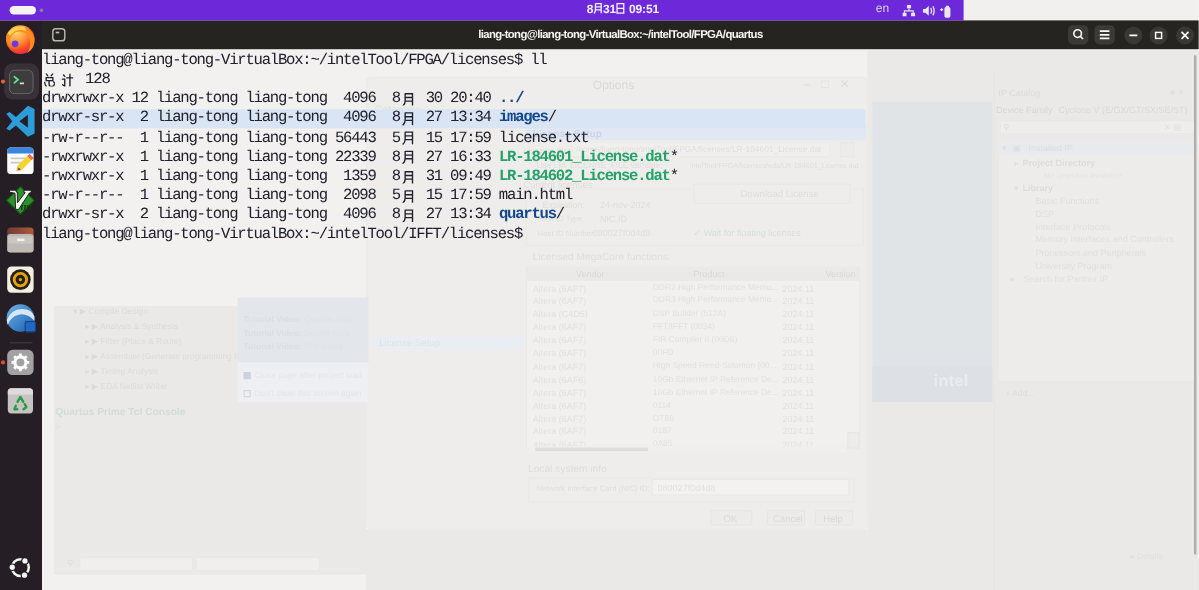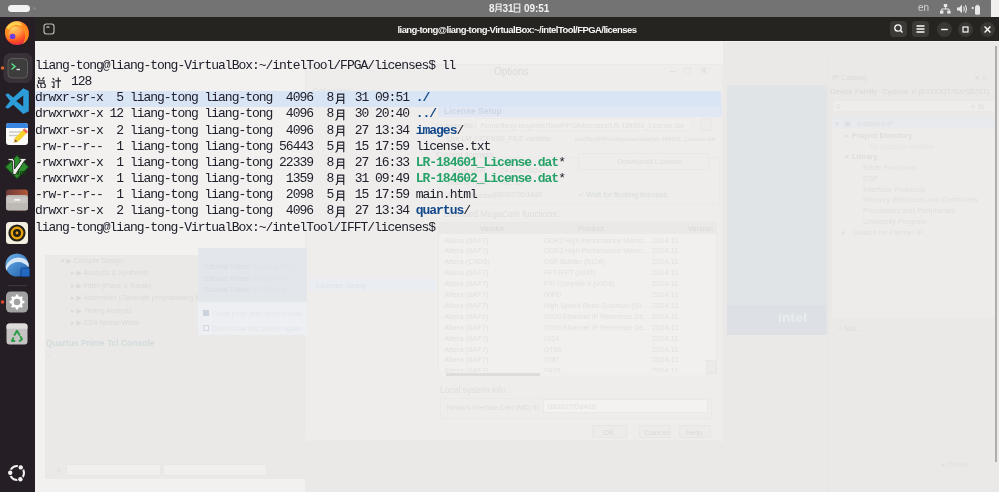--- a/index.html
+++ b/index.html
@@ -1,38 +1,38 @@
 <!DOCTYPE html>
 <html><head><meta charset="utf-8">
 <style>
   html,body{margin:0;padding:0}
   body{width:999px;height:492px;overflow:hidden;position:relative;
        font-family:"Liberation Sans",sans-serif;background:#f1f0ee}
   .abs{position:absolute}
   
-  #topbar{left:0;top:0;width:991px;height:17px;background:#737373;z-index:30}
+  #topbar{left:0;top:0;width:803px;height:17px;background:#6d28d9;z-index:30}
   #pill{left:8px;top:5px;width:22px;height:7px;border-radius:4px;background:#f4f3f2}
   #wsdot{left:33px;top:7px;width:3px;height:3px;border-radius:2px;background:#86868a}
   #clock{left:489px;top:1px;width:70px;height:15px;color:#f3f3f3;font-size:10px;font-weight:bold;line-height:15px;letter-spacing:-.1px}
   #tray{right:4px;top:0;height:17px;color:#e8e8e8}
   
   #dock{left:0;top:17px;width:35px;height:475px;background:#251f25;z-index:25}
   
   #titlebar{left:35px;top:17px;width:964px;height:24px;background:#252421;z-index:20}
   #title{left:0;top:0;width:964px;height:24px;text-align:center;line-height:25px;
          color:#f7f6f5;font-size:9.5px;font-weight:bold;letter-spacing:-.55px}
   .tbtn{position:absolute;top:4px;width:17px;height:16px;border-radius:4px;background:#3b3a37}
   .cbtn{position:absolute;top:5px;width:15px;height:15px;border-radius:8px;background:#393834;
         color:#fbfbfa;text-align:center;font-size:9px;line-height:15px;font-weight:bold}
   #content{left:35px;top:41px;width:964px;height:451px;background:#f2f1ef}
   
   .ft{position:absolute;color:#c6c5c3;font-size:8px;line-height:10px;white-space:nowrap;opacity:.38}
   
   #sel{left:35px;top:90.7px;width:686px;height:16.1px;background:#d9e5f4;z-index:4}
-  #term{left:35px;top:58px;z-index:5;font-family:"Liberation Mono",monospace;
+  #term{left:35px;top:42px;z-index:5;font-family:"Liberation Mono",monospace;
         font-size:13px;letter-spacing:-1.021px;line-height:16.15px;color:#20202c;white-space:pre}
   .dir{color:#12488b;font-weight:bold}
   .exe{color:#26a269;font-weight:bold}
   .cjk{display:inline-block;width:14.58px;height:16.15px;vertical-align:top;position:relative}
   .cjk svg{position:absolute;left:1.2px;top:2.6px}
 </style></head>
 <body>
 <div id="content" class="abs"></div>
 
 <div id="bgfaint">
@@ -191,23 +191,21 @@
   <div class="ft" style="left:838px;top:324px;color:#c9c8c6;font-size:7px">+ Add...</div>
   <div class="abs" style="left:995px;top:46px;width:2px;height:416px;background:#aeadab"></div>
   <div class="ft" style="left:942px;top:460px;font-size:7px;color:#d2d1cf">▸ Details</div>
 </div>
 
 <div id="sel" class="abs"></div>
 <div id="term" class="abs"><div>liang-tong@liang-tong-VirtualBox:~/intelTool/FPGA/licenses$ ll</div><div><span class="cjk"><svg width="10.5" height="11.5" viewBox="0 0 12 13">
           <path d="M3,0.6 L4.4,2.4 M9,0.6 L7.6,2.4 M2.8,4.2 H9.2 V7 H2.8 Z M1.4,8.8 Q1.8,11.6 3,12.5 M5.6,7.8 V10.4 Q5.6,12.5 7.4,12.5 H8.6 Q10.4,12.5 10.7,10.4 M9.8,8 L10.7,9.2" fill="none" stroke="#20202c" stroke-width="1.3" stroke-linecap="round"></path>
         </svg></span><span class="cjk"><svg width="10.5" height="11.5" viewBox="0 0 12 13">
           <path d="M2.2,1.6 L3.4,3 M1,5.6 H3.4 V12.4 L1.4,10.9 M8.3,0.8 V12.4 M5.3,4.4 H11.4" fill="none" stroke="#20202c" stroke-width="1.3" stroke-linecap="round"></path>
-        </svg></span> 128</div><div>drwxr-sr-x  5 liang-tong liang-tong  4096  8<span class="cjk"><svg width="10.5" height="11.5" viewBox="0 0 12 13">
-          <path d="M3,1.2 H10 V12.3 M3,1.2 V8 Q3,11 1,12.6 M3,4.8 H10 M3,8.3 H10" fill="none" stroke="#20202c" stroke-width="1.3" stroke-linecap="round"></path>
-        </svg></span> 31 09:51 <span class="dir">./</span></div><div>drwxrwxr-x 12 liang-tong liang-tong  4096  8<span class="cjk"><svg width="10.5" height="11.5" viewBox="0 0 12 13">
+        </svg></span> 128</div><div>drwxrwxr-x 12 liang-tong liang-tong  4096  8<span class="cjk"><svg width="10.5" height="11.5" viewBox="0 0 12 13">
           <path d="M3,1.2 H10 V12.3 M3,1.2 V8 Q3,11 1,12.6 M3,4.8 H10 M3,8.3 H10" fill="none" stroke="#20202c" stroke-width="1.3" stroke-linecap="round"></path>
         </svg></span> 30 20:40 <span class="dir">../</span></div><div>drwxr-sr-x  2 liang-tong liang-tong  4096  8<span class="cjk"><svg width="10.5" height="11.5" viewBox="0 0 12 13">
           <path d="M3,1.2 H10 V12.3 M3,1.2 V8 Q3,11 1,12.6 M3,4.8 H10 M3,8.3 H10" fill="none" stroke="#20202c" stroke-width="1.3" stroke-linecap="round"></path>
         </svg></span> 27 13:34 <span class="dir">images</span>/</div><div>-rw-r--r--  1 liang-tong liang-tong 56443  5<span class="cjk"><svg width="10.5" height="11.5" viewBox="0 0 12 13">
           <path d="M3,1.2 H10 V12.3 M3,1.2 V8 Q3,11 1,12.6 M3,4.8 H10 M3,8.3 H10" fill="none" stroke="#20202c" stroke-width="1.3" stroke-linecap="round"></path>
         </svg></span> 15 17:59 license.txt</div><div>-rwxrwxr-x  1 liang-tong liang-tong 22339  8<span class="cjk"><svg width="10.5" height="11.5" viewBox="0 0 12 13">
           <path d="M3,1.2 H10 V12.3 M3,1.2 V8 Q3,11 1,12.6 M3,4.8 H10 M3,8.3 H10" fill="none" stroke="#20202c" stroke-width="1.3" stroke-linecap="round"></path>
         </svg></span> 27 16:33 <span class="exe">LR-184601_License.dat</span>*</div><div>-rwxrwxr-x  1 liang-tong liang-tong  1359  8<span class="cjk"><svg width="10.5" height="11.5" viewBox="0 0 12 13">
           <path d="M3,1.2 H10 V12.3 M3,1.2 V8 Q3,11 1,12.6 M3,4.8 H10 M3,8.3 H10" fill="none" stroke="#20202c" stroke-width="1.3" stroke-linecap="round"></path>
         </svg></span> 31 09:49 <span class="exe">LR-184602_License.dat</span>*</div><div>-rw-r--r--  1 liang-tong liang-tong  2098  5<span class="cjk"><svg width="10.5" height="11.5" viewBox="0 0 12 13">
@@ -327,21 +325,21 @@
         <circle cx="20.4" cy="462.3" r="3.2"></circle>
       </g>
     <g fill="#f4f3f2">
         <circle cx="20.8" cy="450.4" r="2.2"></circle>
         <circle cx="10.2" cy="455.7" r="2.2"></circle>
         <circle cx="20.4" cy="462.3" r="2.2"></circle>
       </g>
   </svg>
 </div>
 <div id="titlebar" class="abs">
-  <div id="title" class="abs">liang-tong@liang-tong-VirtualBox:~/intelTool/FPGA/licenses</div>
+  <div id="title" class="abs">liang-tong@liang-tong-VirtualBox:~/intelTool/FPGA/quartus</div>
   <svg class="abs" style="left:8px;top:6px" width="12" height="12" viewBox="0 0 12 12">
       <rect x="1" y="1" width="10" height="10" rx="2.4" fill="none" stroke="#b9b8b6" stroke-width="1.2"></rect>
       <rect x="3.4" y="3.4" width="3" height="1.4" fill="#b9b8b6"></rect>
     </svg>
   <div class="tbtn" style="left:855px"><svg width="17" height="16" viewBox="0 0 17 16">
         <circle cx="8" cy="7" r="3.2" fill="none" stroke="#fbfbfa" stroke-width="1.3"></circle>
         <path d="M10.3,9.3 L12.5,11.5" stroke="#fbfbfa" stroke-width="1.3"></path>
       </svg></div>
   <div class="tbtn" style="left:877px"><svg width="17" height="16" viewBox="0 0 17 16">
         <path d="M4.5,5 H12.5 M4.5,8 H12.5 M4.5,11 H12.5" stroke="#fbfbfa" stroke-width="1.4"></path>

